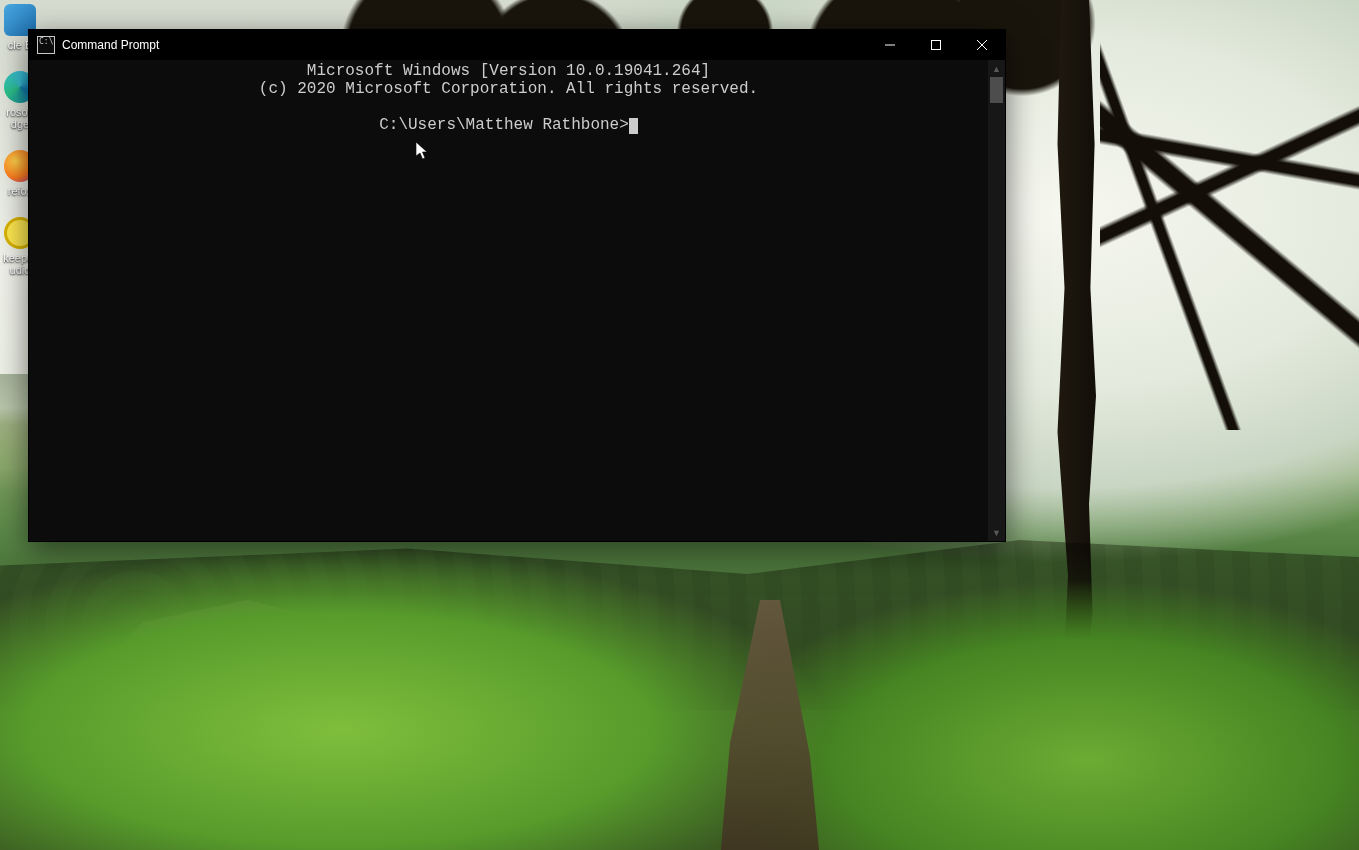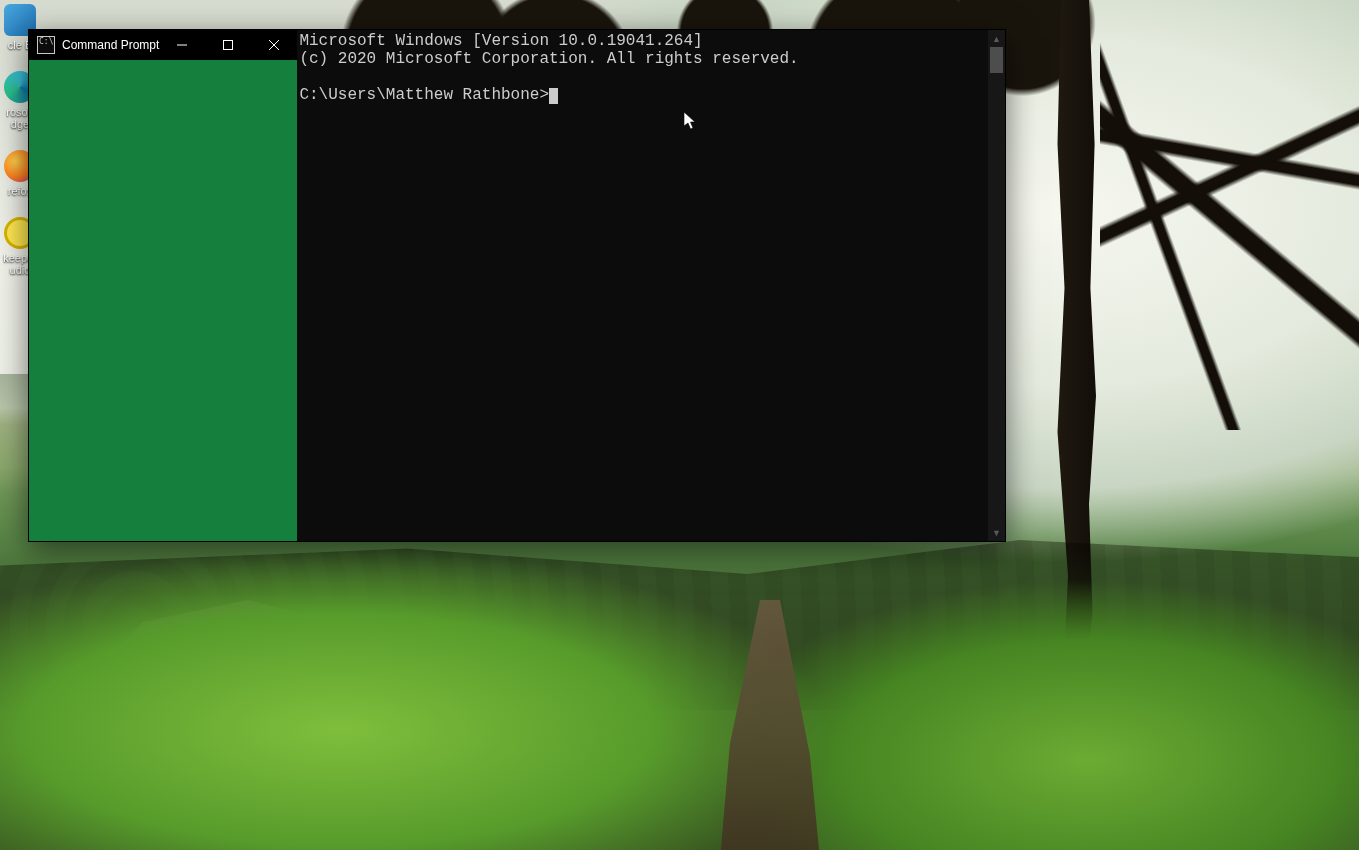--- a/index.html
+++ b/index.html
@@ -112,21 +112,21 @@
   .ico.beekeeper{ background:radial-gradient(circle at 50% 50%,#ffe850 0 55%,#d9b400 60% 100%); border-radius:50%; }
   .dicon .lbl { line-height:1.1; max-width:46px; word-break:break-word; }
 
   
   .cmd-window {
     position:absolute;
     top:29px; left:28px;
     width:976px; height:511px;
     background:#15803d;
     box-shadow:0 8px 30px rgba(0,0,0,.55);
-    display:flex; flex-direction:row;
+    display:flex; flex-direction:column;
     border:1px solid #000;
   }
   .titlebar {
     height:30px;
     background:#000;
     display:flex; align-items:center;
     color:#fff; font-size:12px;
   }
   .titlebar .app-icon {
     width:16px; height:16px; margin:0 7px 0 8px;
@@ -138,21 +138,21 @@
   }
   .titlebar .title { flex:0 0 auto; }
   .titlebar .spacer { flex:1 1 auto; }
   .win-btn {
     width:46px; height:30px;
     display:flex; align-items:center; justify-content:center;
     color:#fff; cursor:pointer;
   }
   .win-btn svg { width:10px; height:10px; stroke:#fff; stroke-width:1; fill:none; }
 
-  .terminal-wrap { flex:1 1 auto; display:flex; }
+  .terminal-wrap { flex:1 1 auto; display:flex;text-align:center; }
   .terminal {
     flex:1 1 auto;
     padding:2px 2px 2px 2px;
     font:16px/18px Consolas, "Courier New", monospace;
     color:#cccccc;
     white-space:pre;
     overflow:hidden;
     position:relative;
     background:#0c0c0c;
   }

